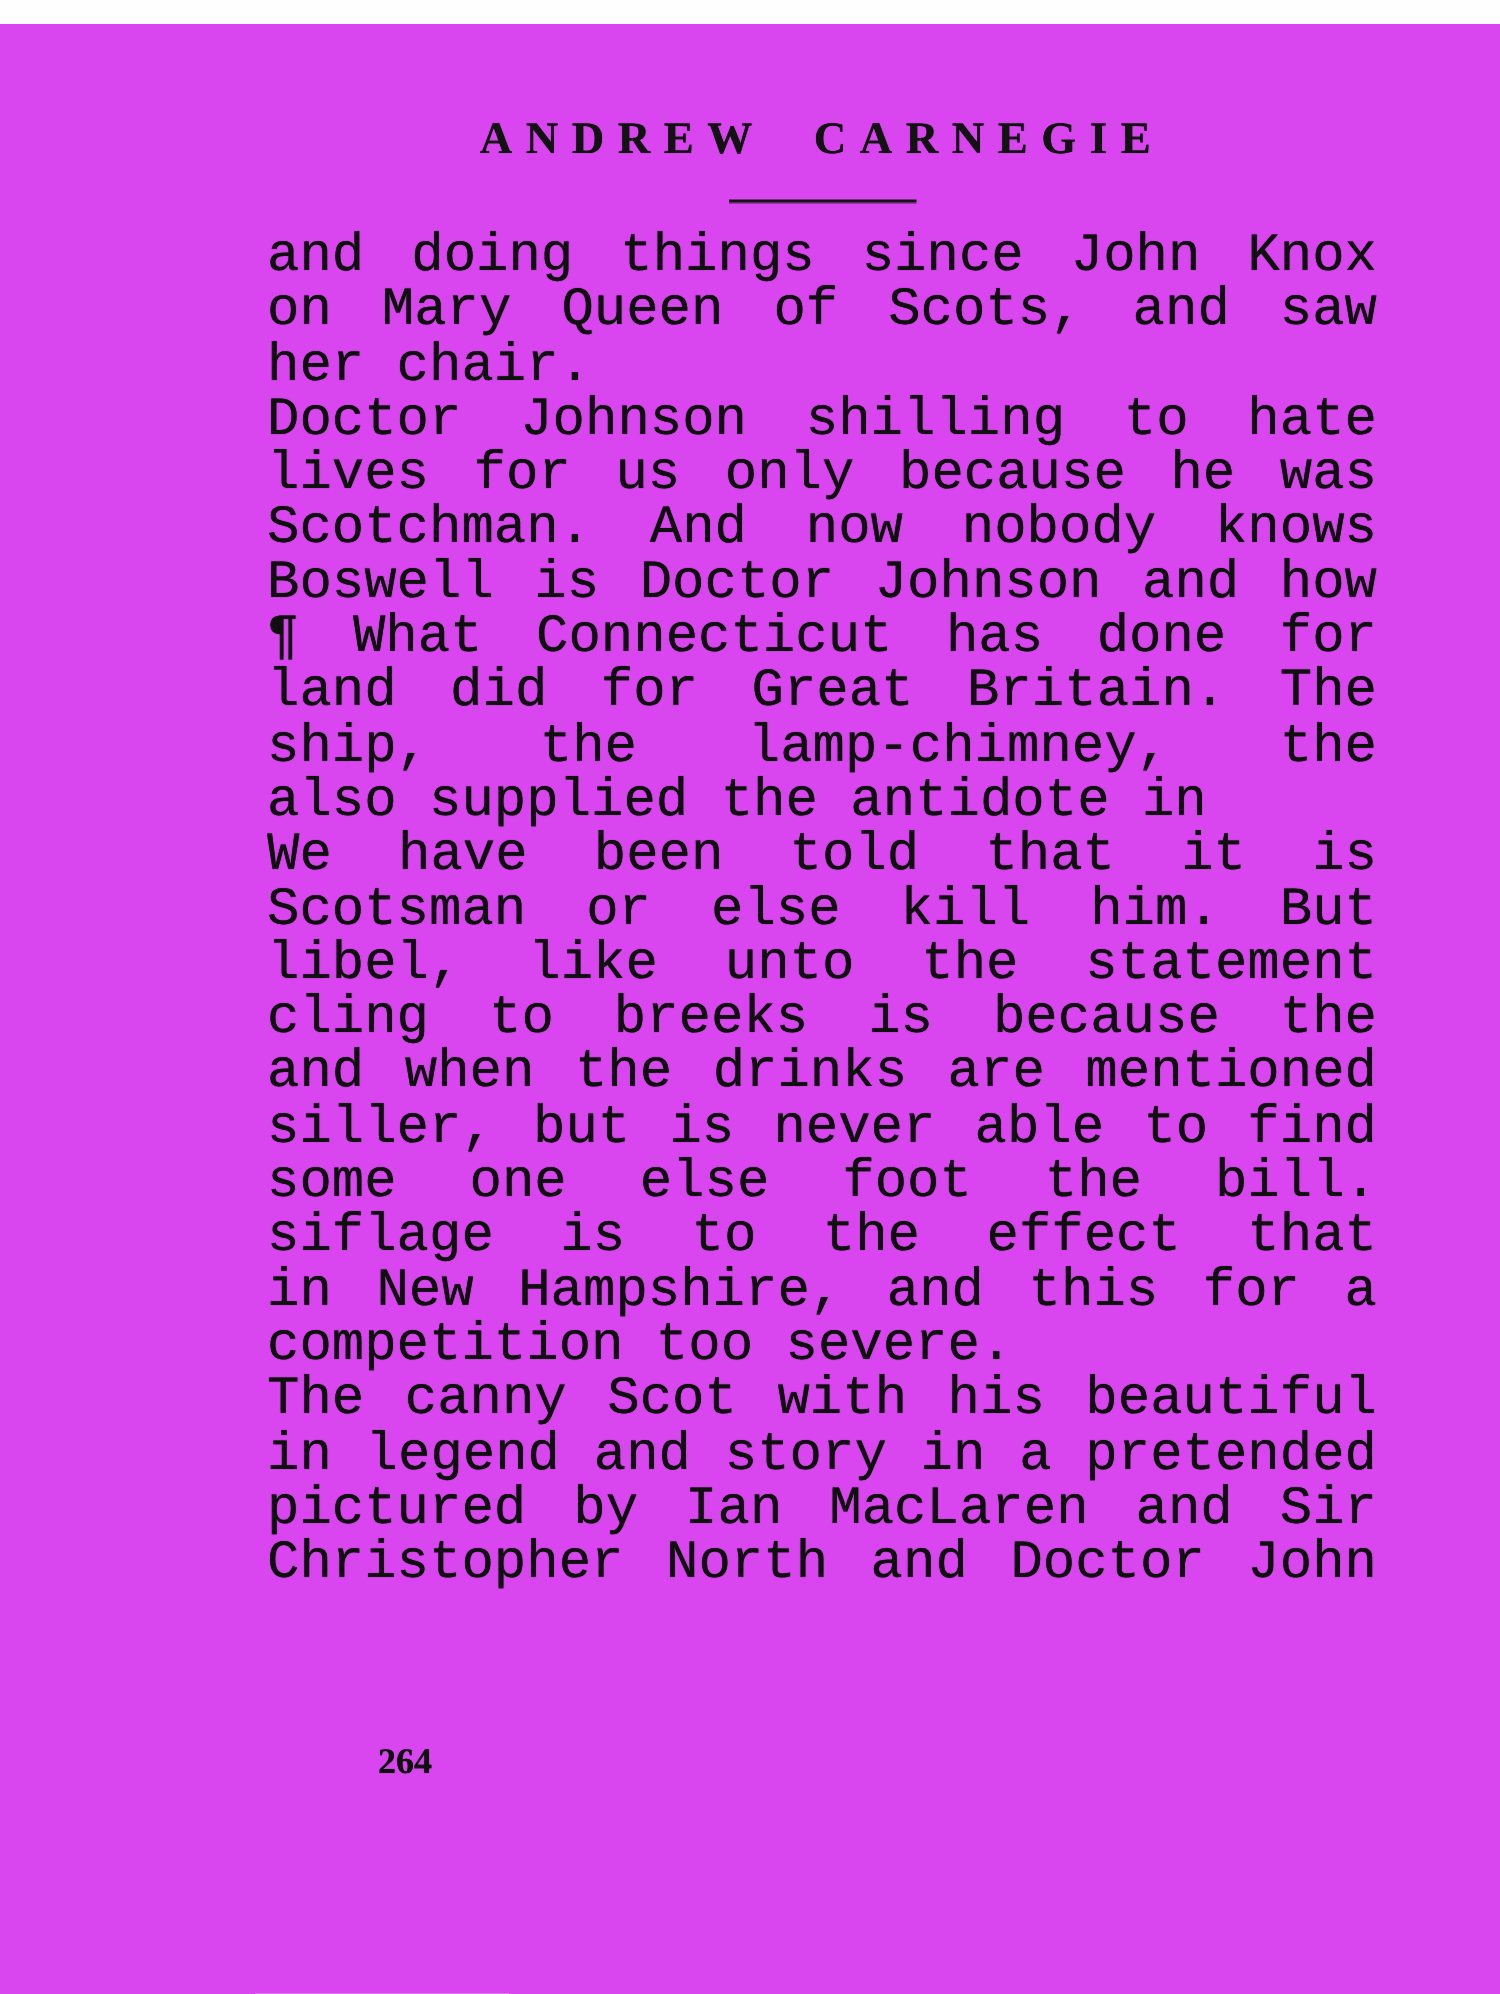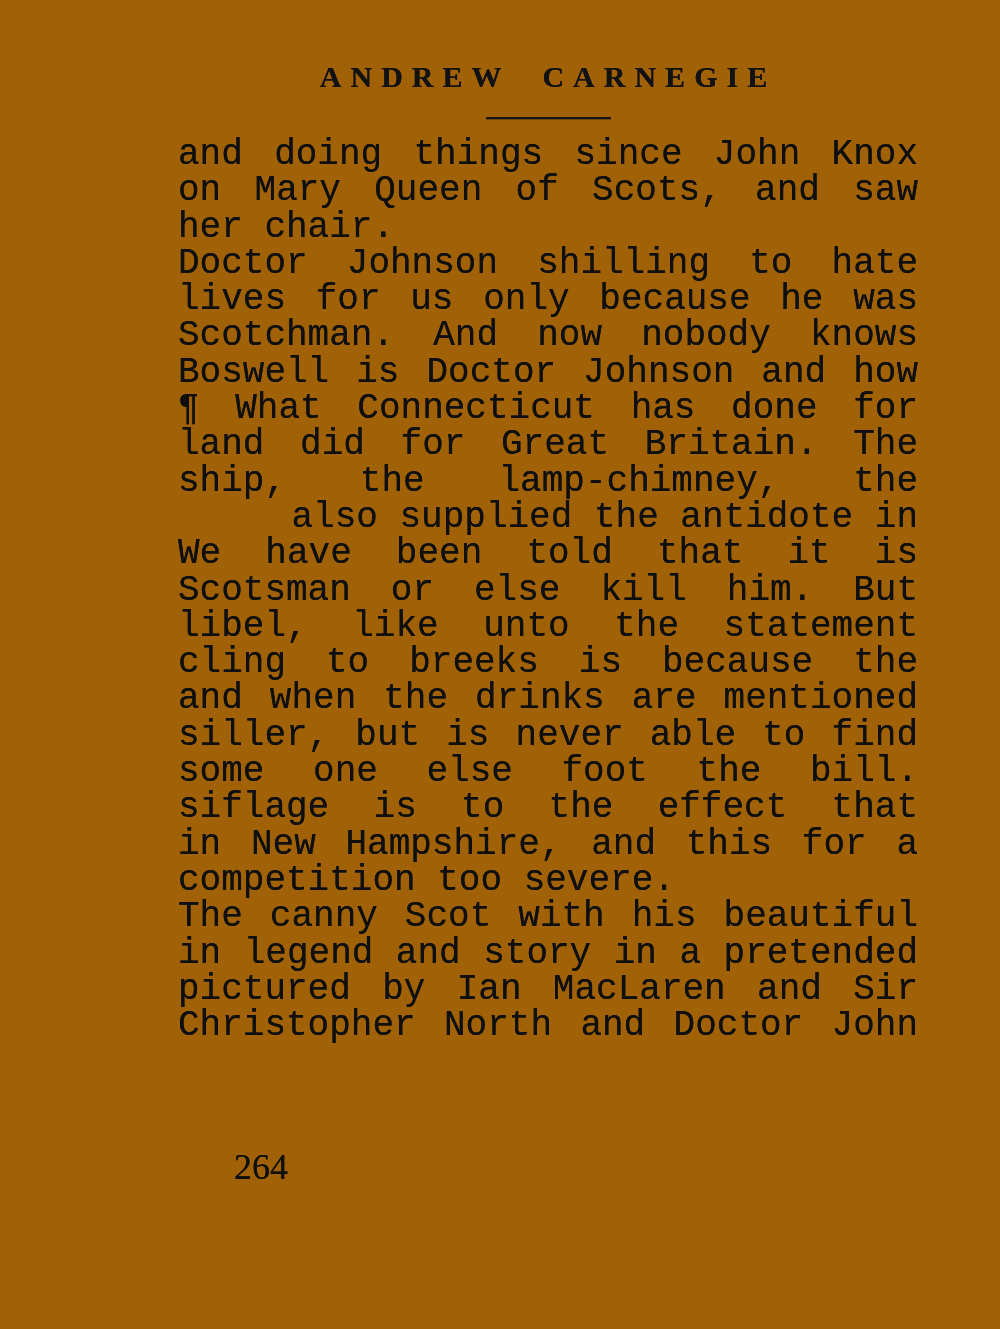--- a/index.html
+++ b/index.html
@@ -11,21 +11,22 @@
     height: 1329px;
     background: #fefefe;
     position: relative;
     overflow: hidden;
     font-family: "Liberation Serif", serif;
     color: #101010;
   }
   .scan-page {
     position: absolute;
     inset: 0;
-    background: #a16207;
+    background: #d946ef;
+    margin-top: 16px;
   }
   .page-title {
     position: absolute;
     top: 60px;
     left: 178px;
     width: 740px;
     text-align: center;
     font-family: "Liberation Serif", serif;
     font-size: 30px;
     font-weight: bold;
@@ -59,30 +60,30 @@
     overflow: hidden;
     white-space: normal;
     color: #0f0f0f;
     text-shadow: 0 0 0.6px #1a1a1a;
   }
   .text-line.j {
     text-align: justify;
     text-align-last: justify;
   }
   .text-line.nj {
-    text-align: right;
+    text-align: left;
     text-align-last: left;
   }
   .page-number {
     position: absolute;
     top: 1146px;
-    left: 234px;
+    left: 252px;
     font-family: "Liberation Serif", serif;
-    font-size: 36px;
-    font-weight: normal;
+    font-size: 24px;
+    font-weight: bold;
     color: #0f0f0f;
     text-shadow: 0 0 0.5px #1a1a1a;
   }
 </style>
 </head>
 <body>
 
 <div class="scan-page">
 
   <div class="page-title">ANDREW CARNEGIE</div>

